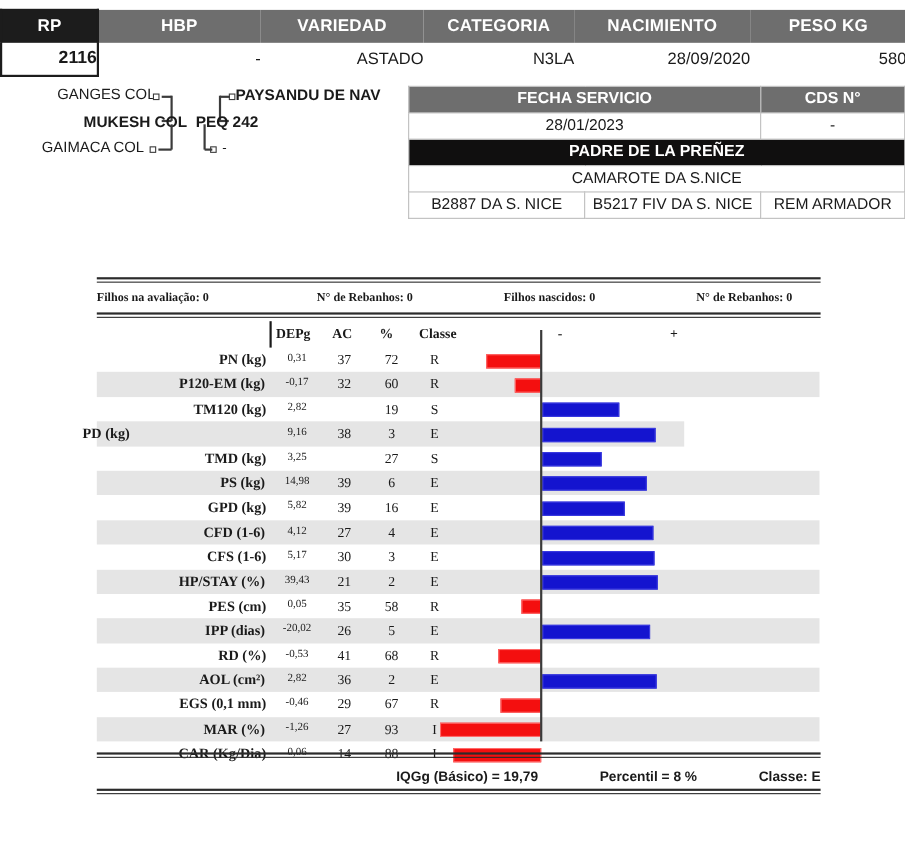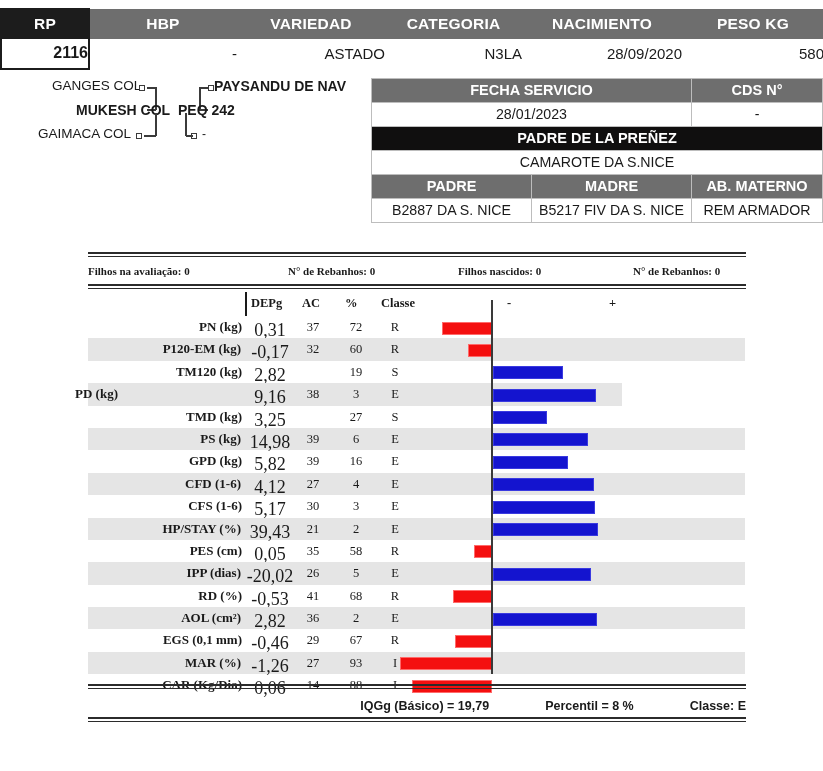--- a/index.html
+++ b/index.html
@@ -68,21 +68,21 @@
   .ch-ac{left:214px;}
   .ch-pct{left:257px;}
   .ch-classe{left:293px;}
   .ch-minus{left:419px;color:#e02020;font-size:15px;font-weight:bold;top:2px;}
   .ch-plus{left:521px;color:#1414cf;font-size:15px;font-weight:bold;top:1px;}
   .rowlist{position:relative;}
   .drow{position:relative;height:22.4px;}
   .drow.alt{background:#e5e5e5;}
   .drow .trait{position:absolute;right:504px;top:3px;font-weight:bold;font-size:13px;
     white-space:nowrap;color:#1a1a1a;text-align:center;}
-  .drow .depg{position:absolute;left:157px;width:50px;text-align:center;top:4px;font-size:18px;}
+  .drow .depg{position:absolute;left:157px;width:50px;text-align:center;top:4px;font-size:10px;}
   .drow .ac{position:absolute;left:208px;width:34px;text-align:center;top:4px;font-size:12.5px;}
   .drow .pct{position:absolute;left:252px;width:32px;text-align:center;top:4px;font-size:12.5px;}
   .drow .cls{position:absolute;left:296px;width:22px;text-align:center;top:4px;font-size:12.5px;}
   .vdivider{position:absolute;left:245px;top:292px;width:2px;height:24px;background:#1a1a1a;}
   .axis{position:absolute;left:491px;top:300px;width:1.6px;height:374px;background:#3a3a3a;}
   .bar{position:absolute;height:11px;top:5.5px;}
   .bar.pos{background:#1414cf;border:1px solid #3a3ae0;}
   .bar.neg{background:#f40f0f;border:1px solid #ff6a6a;}
   
   .foot{position:absolute;left:88px;top:684px;width:658px;
@@ -171,25 +171,20 @@
       <td class="val" colspan="2">28/01/2023</td>
       <td class="val">-</td>
     </tr>
     <tr>
       <td class="blk" colspan="3">PADRE DE LA PREÑEZ</td>
     </tr>
     <tr>
       <td class="val" colspan="3">CAMAROTE DA S.NICE</td>
     </tr>
     <tr>
-      <td class="hdr">PADRE</td>
-      <td class="hdr">MADRE</td>
-      <td class="hdr">AB. MATERNO</td>
-    </tr>
-    <tr>
       <td class="val">B2887 DA S. NICE</td>
       <td class="val">B5217 FIV DA S. NICE</td>
       <td class="val">REM ARMADOR</td>
     </tr>
   </tbody>
     </table>
 </div>
 
 <div class="eval">
   <div class="rule-d"></div>

